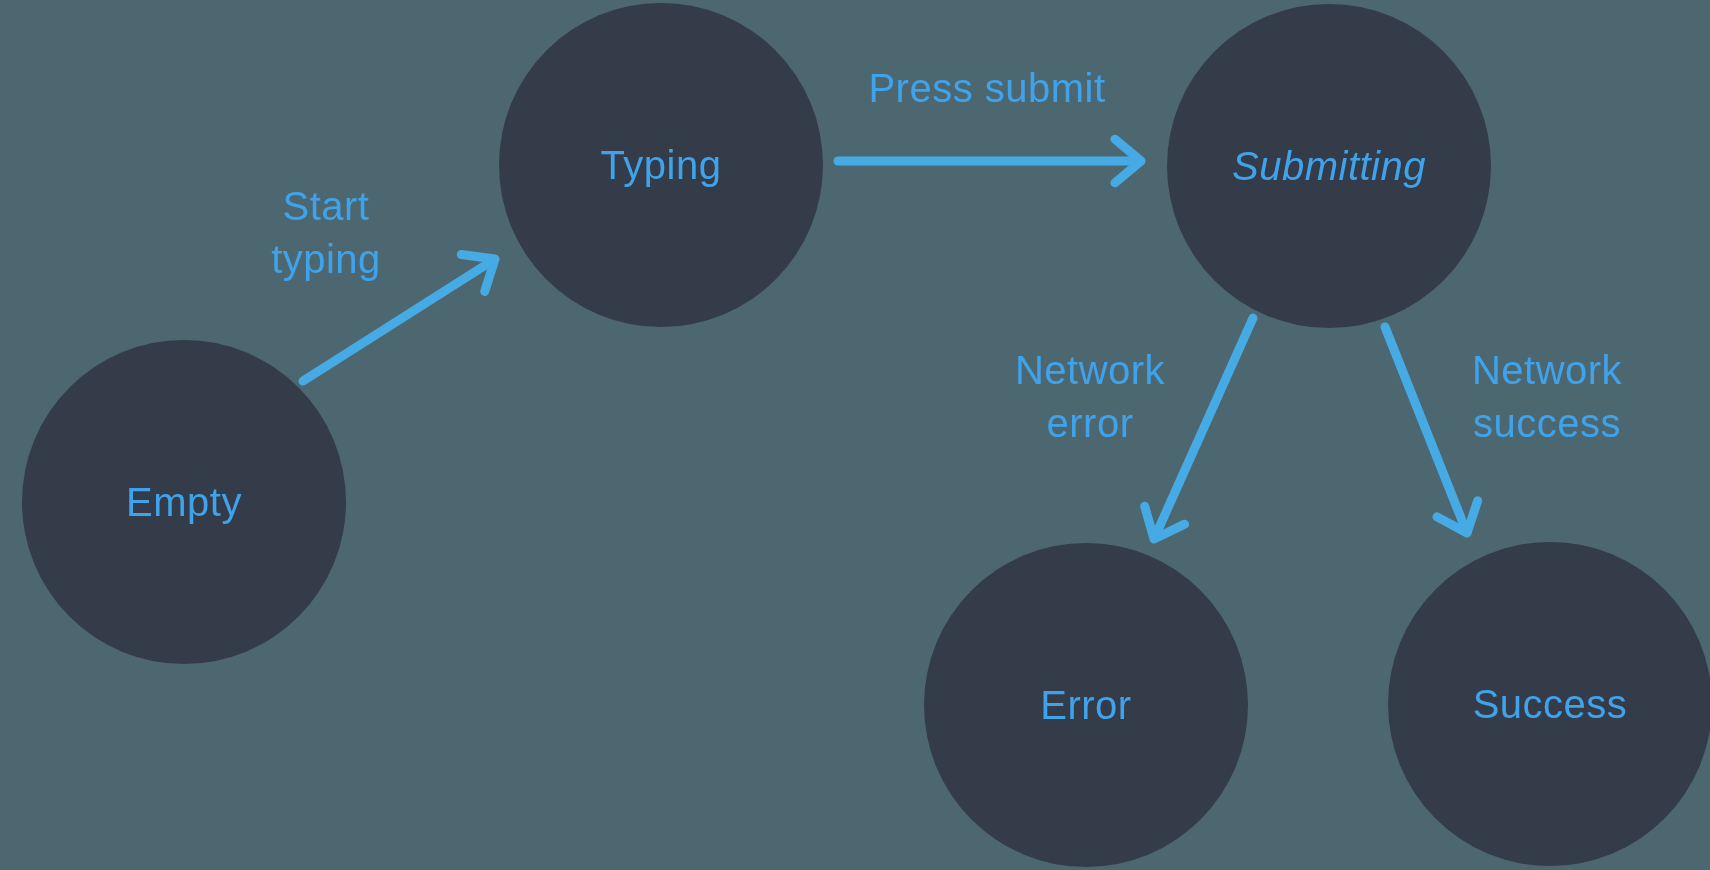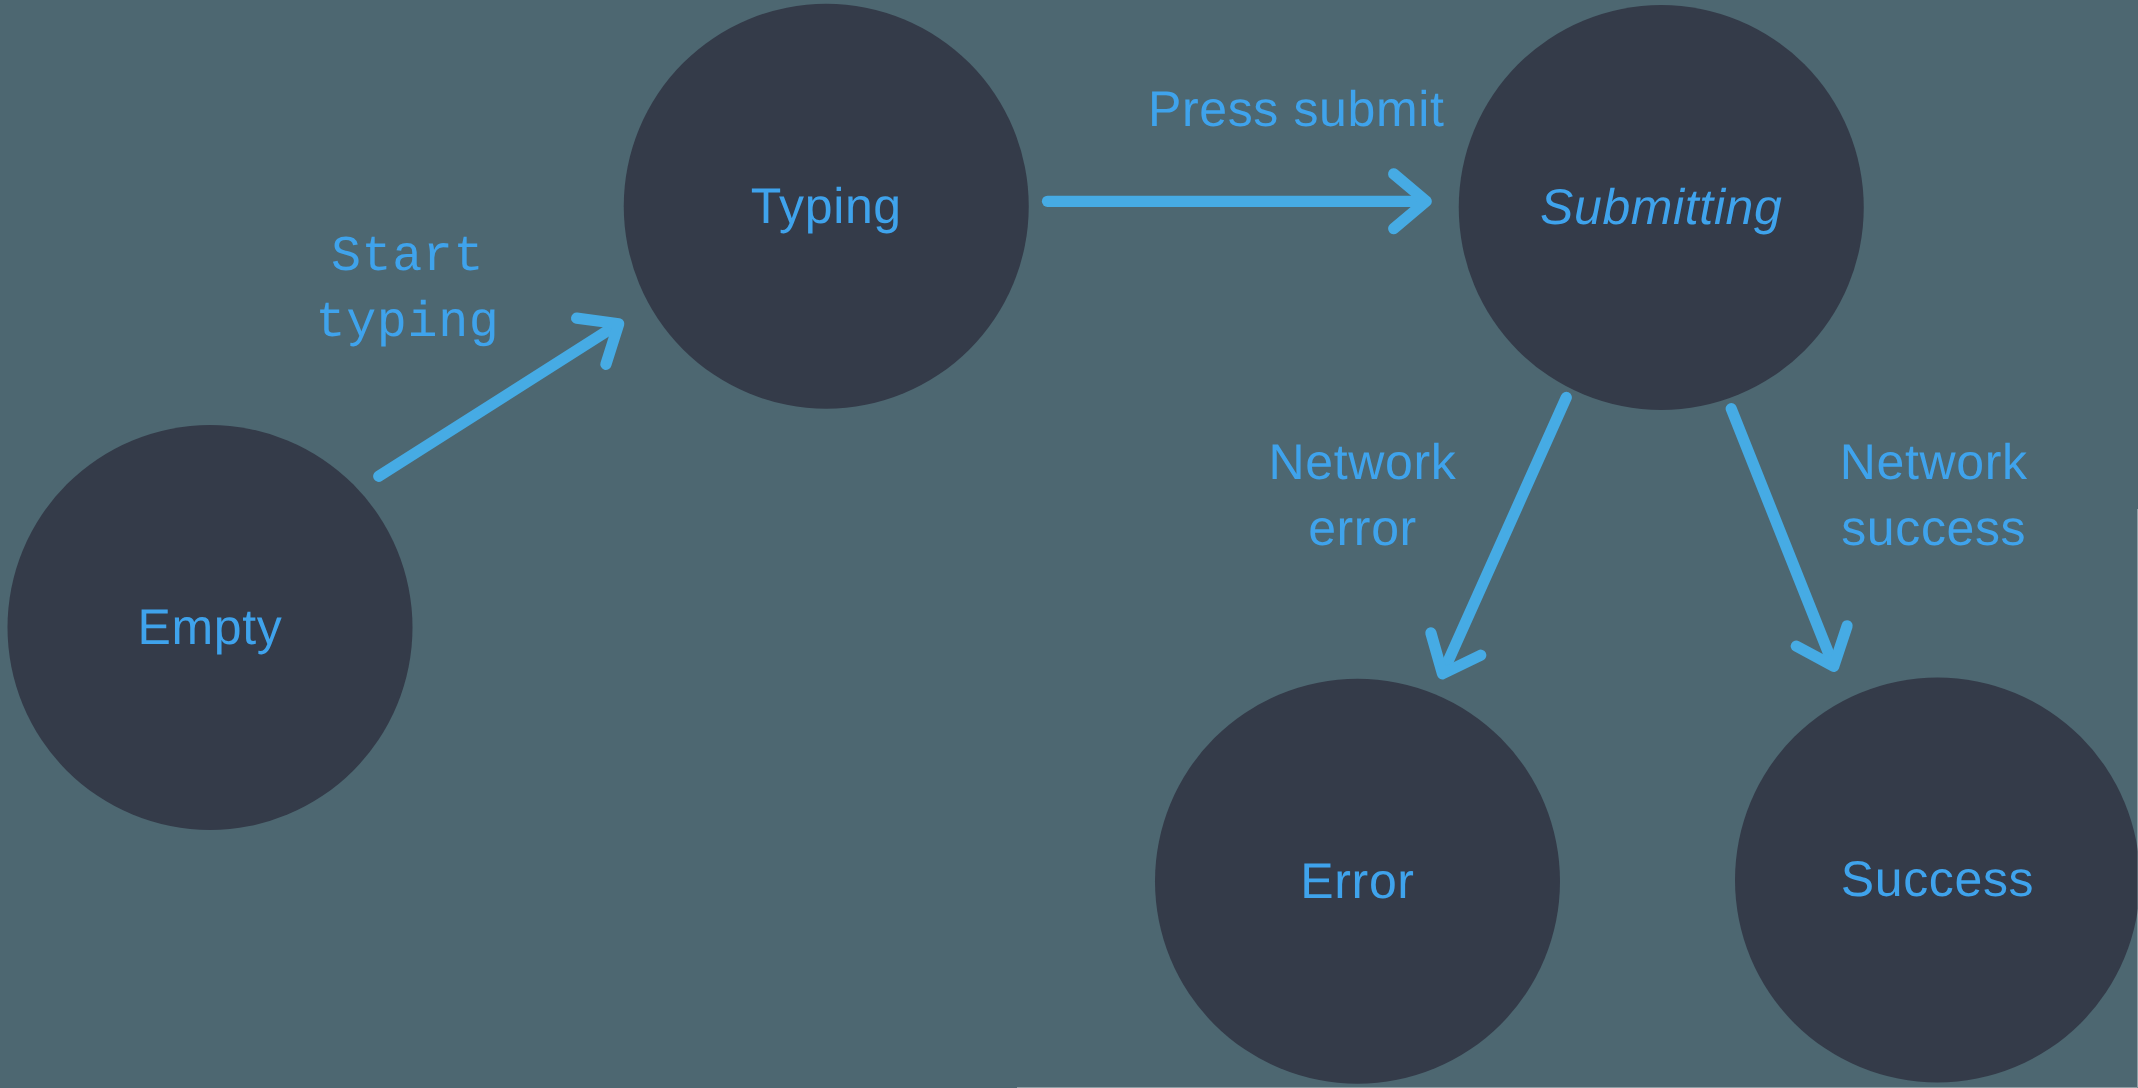--- a/index.html
+++ b/index.html
@@ -64,36 +64,36 @@
       </g>
       <g>
         <line x1="1253" y1="318" x2="1156.0440937584513" y2="534.4369220139624" stroke="#46ABE4" stroke-width="9" stroke-linecap="round"></line>
         <polyline points="1144.7028813792383,506.2958170052899 1154,539 1184.592905263072,524.1651037224824" fill="none" stroke="#46ABE4" stroke-width="9" stroke-linecap="round" stroke-linejoin="round"></polyline>
       </g>
       <g>
         <line x1="1385" y1="327" x2="1465.1508253990935" y2="528.3545125879665" stroke="#46ABE4" stroke-width="9" stroke-linecap="round"></line>
         <polyline points="1437.06224059782,516.8838415874878 1467,533 1477.6726803897952,500.71852089359476" fill="none" stroke="#46ABE4" stroke-width="9" stroke-linecap="round" stroke-linejoin="round"></polyline>
       </g>
     </svg>
-<div class="edge-label" style="left: 326px; top: 233px; font-family: Liberation Mono, monospace;">
+<div class="edge-label" style="left: 326px; top: 233px;">
       <div>Start</div>
       <div>typing</div>
     </div>
-    <div class="edge-label" style="left: 1037px; top: 88px;">
+    <div class="edge-label" style="left: 987px; top: 88px;">
       <div>Press submit</div>
     </div>
     <div class="edge-label" style="left: 1090px; top: 397px;">
       <div>Network</div>
       <div>error</div>
     </div>
     <div class="edge-label" style="left: 1547px; top: 397px;">
       <div>Network</div>
       <div>success</div>
     </div>
-    <div class="node" style="left: 6px; top: 340px; width: 324px; height: 324px;">
+    <div class="node" style="left: 22px; top: 340px; width: 324px; height: 324px;">
       <div class="node-label">Empty</div>
     </div>
     <div class="node" style="left: 499px; top: 3px; width: 324px; height: 324px;">
       <div class="node-label">Typing</div>
     </div>
     <div class="node" style="left: 1167px; top: 4px; width: 324px; height: 324px; font-style: italic;">
       <div class="node-label">Submitting</div>
     </div>
     <div class="node" style="left: 924px; top: 543px; width: 324px; height: 324px;">
       <div class="node-label">Error</div>

